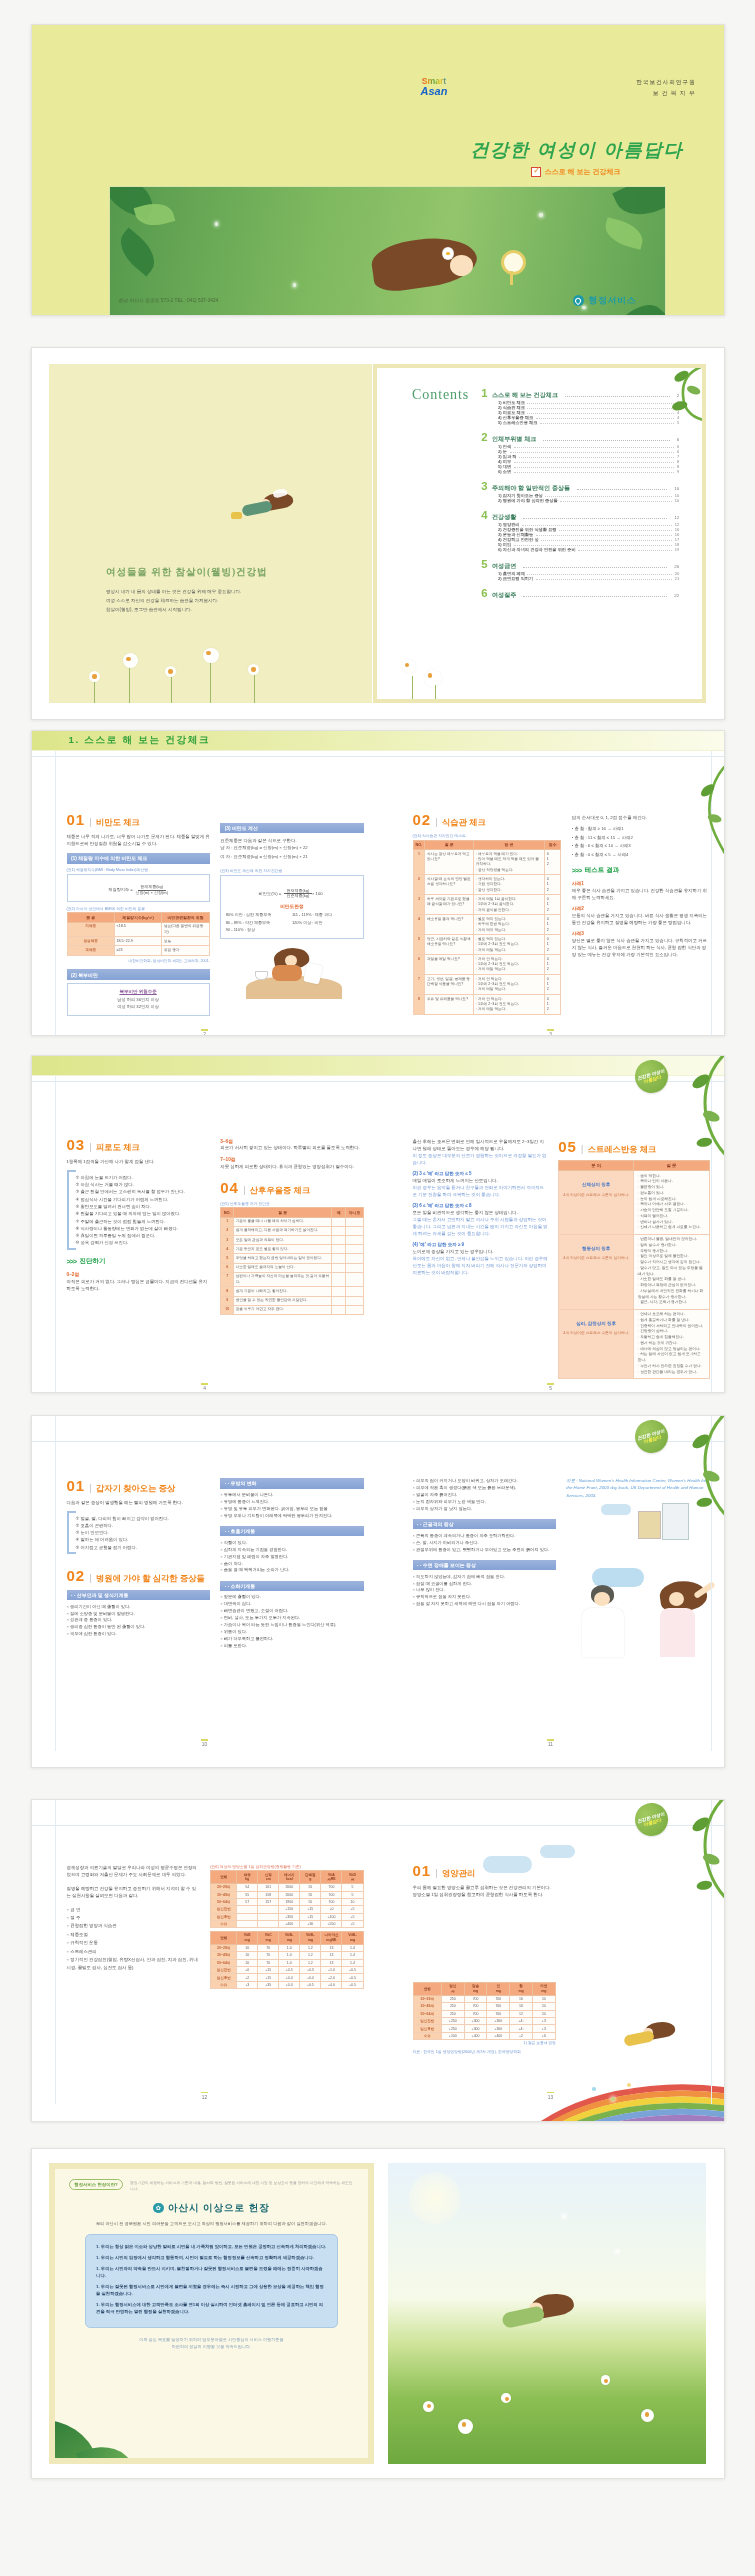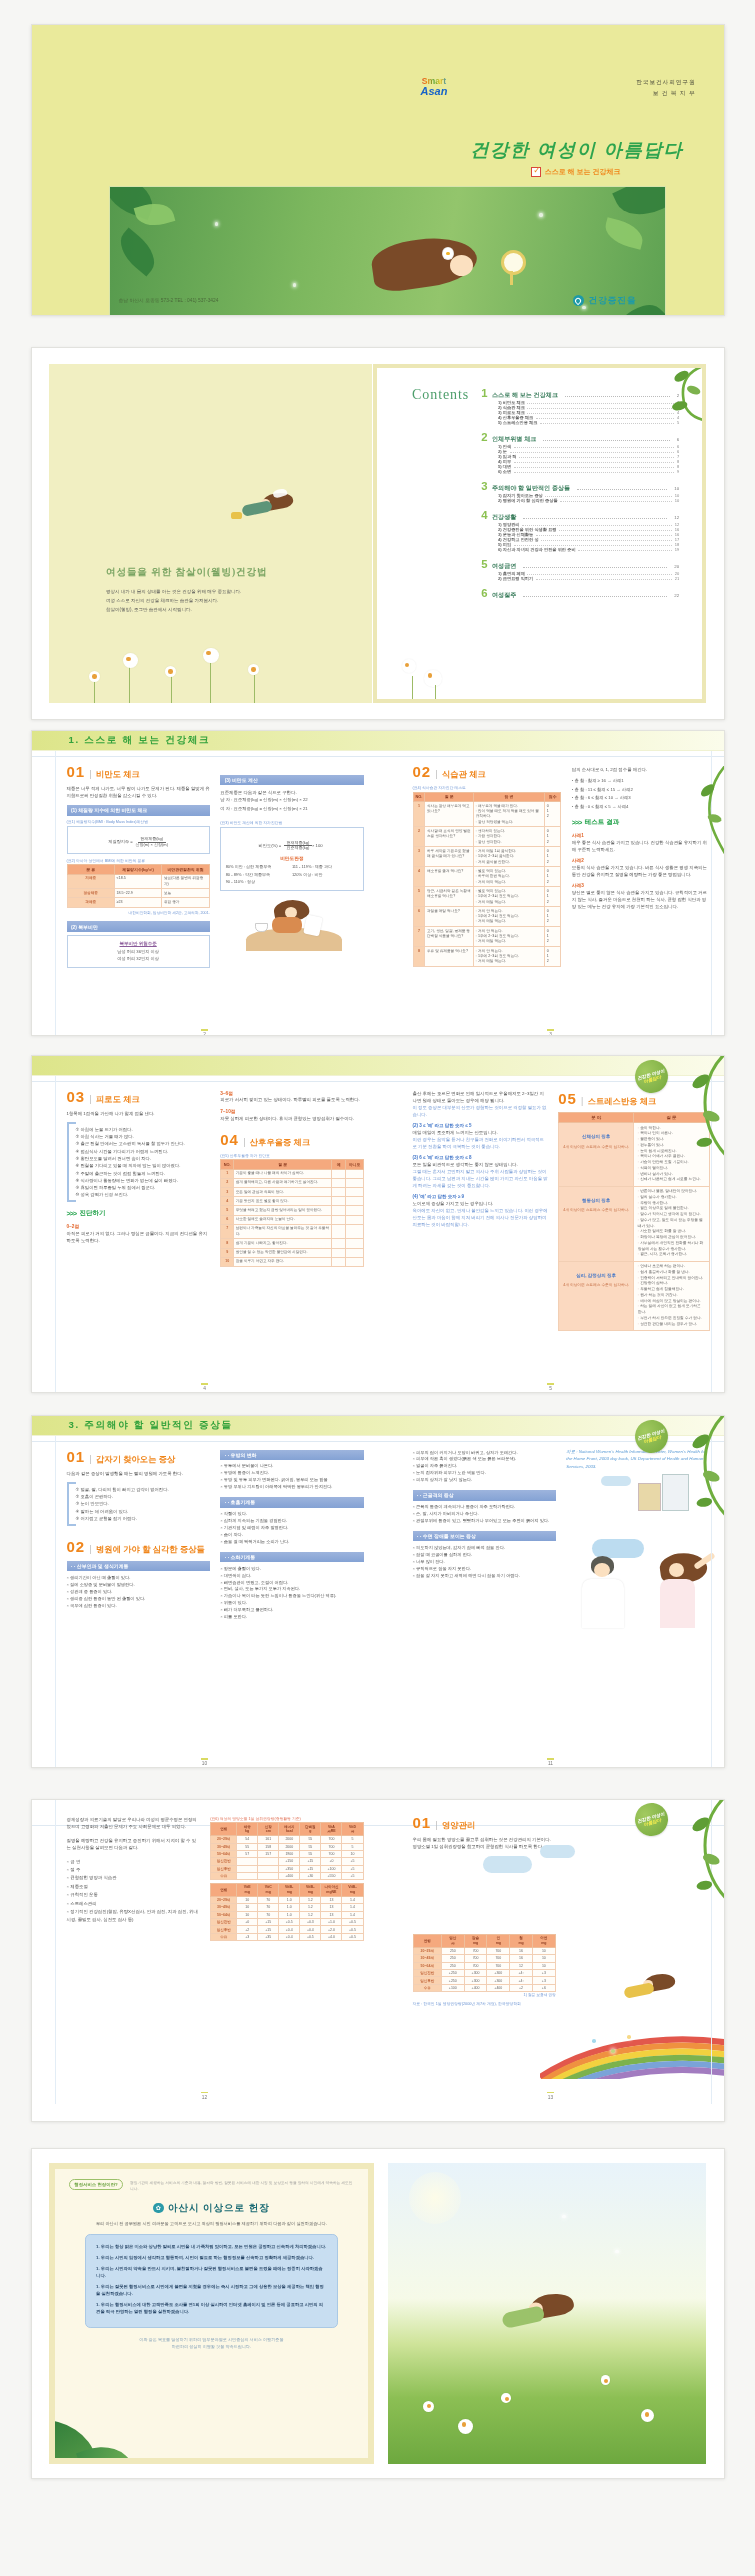--- a/index.html
+++ b/index.html
@@ -44,21 +44,21 @@
   .flhs{font-size:4.2px;color:#555;vertical-align:middle;margin-right:2.6px;}
   
   .band{height:18.3px;background:linear-gradient(90deg,#dde58a,#eef2bd 55%,#fbfceb);display:flex;align-items:center;position:relative;border-bottom:0.9px solid #f0f2d2;}
   .band .btitle{font-size:9.6px;font-weight:bold;color:#33a23c;letter-spacing:1.7px;padding-left:37px;}
   .rule{position:absolute;left:0;right:0;top:25px;height:0.9px;background:#dfe9f2;}
   .pages{display:flex;height:100%;}
   .pg{width:50%;position:relative;padding:12.2px 14px 14px 35px;box-sizing:border-box;}
   .pg.lft::before{content:"";position:absolute;top:0;bottom:0;left:23.6px;width:0.9px;background:#e3edf6;}
   .pg.rgt::after{content:"";position:absolute;top:0;bottom:0;right:11.3px;width:0.9px;background:#e3edf6;}
   .cols{display:flex;gap:10.5px;}
-  .col{flex:1;min-width:0;}
+  .col{flex:1;min-width:0;margin-top:48px;}
   
   .badge{position:absolute;width:33px;height:33px;border-radius:50%;background:radial-gradient(circle at 35% 30%,#a2ca60,#74a73c);transform:rotate(-16deg);display:flex;flex-direction:column;align-items:center;justify-content:center;z-index:5;box-shadow:0 0.9px 1.7px rgba(0,0,0,.15);}
   .badge .b1{color:#fff;font-size:4.5px;font-weight:bold;font-style:italic;}
   .badge .b2{color:#f6ef4f;font-size:4.5px;font-weight:bold;font-style:italic;}
   .vine{position:absolute;z-index:4;}
   
   .cover{background:#eaea9b;}
   .logo-smart{position:absolute;left:389px;top:51px;text-align:center;}
   .logo-smart .w1{font-size:8.7px;font-weight:bold;background:linear-gradient(90deg,#d84326,#ef8d12,#4ba437,#f4c211,#1787cf);-webkit-background-clip:text;background-clip:text;color:transparent;}
   .logo-smart .w2{font-size:11px;font-weight:bold;font-style:italic;color:#1763c8;margin-top:-1.7px;}
@@ -174,21 +174,21 @@
     <div class="cv-flower"></div>
     <div class="cv-mirror"></div>
     <div class="sparkle" style="left:105px;top:35px;"></div>
     <div class="sparkle" style="left:183px;top:96px;"></div>
     <div class="sparkle" style="right:122px;top:26px;"></div>
     <div class="sparkle" style="right:79px;bottom:35px;"></div>
   </div>
   <div class="cv-footer">충남 아산시 모종동 573-2   TEL : 041) 537-3424</div>
   <div class="cv-center">
     <span class="mark"></span>
-    <span class="t">건강증진을</span>
+    <span class="t">행정서비스</span>
   </div>
 </section>
 
 <section class="card" style="margin-top:30.5px;height:373px;">
   <div class="toc-left">
     <div class="fairy" style="left:205px;top:129px;">
       <div class="hair"></div>
       <div class="wing"></div>
       <div class="face"></div>
       <div class="body"></div>
@@ -839,23 +839,20 @@
             </tbody>
           </table>
         </div>
       </div>
       <div class="pno"><i></i><span>5</span></div>
     </div>
   </div>
 </section>
 
 <section class="card" style="margin-top:22px;height:353px;">
-  <div class="band">
-    <div class="btitle">3. 주의해야 할 일반적인 증상들</div>
-  </div>
   <div class="rule"></div>
   <div class="badge" style="right:56px;top:3.5px;">
     <span class="b1">건강한 여성이</span>
     <span class="b2">아름답다</span>
   </div>
   <svg class="vine" style="right:-3.5px;top:-1.7px;" width="61" height="105" viewBox="0 0 70 120">
     <path d="M66 0 C44 22 40 56 50 84 C55 98 62 108 70 116" stroke="#6fae3e" stroke-width="3.5" fill="none"></path>
     <ellipse cx="40" cy="30" rx="11" ry="6" fill="#5f9e35" transform="rotate(-35 40 30)"></ellipse>
     <ellipse cx="52" cy="70" rx="10" ry="5.5" fill="#7cb24d" transform="rotate(20 52 70)"></ellipse>
     <ellipse cx="44" cy="100" rx="9" ry="5" fill="#5f9e35" transform="rotate(-10 44 100)"></ellipse>

